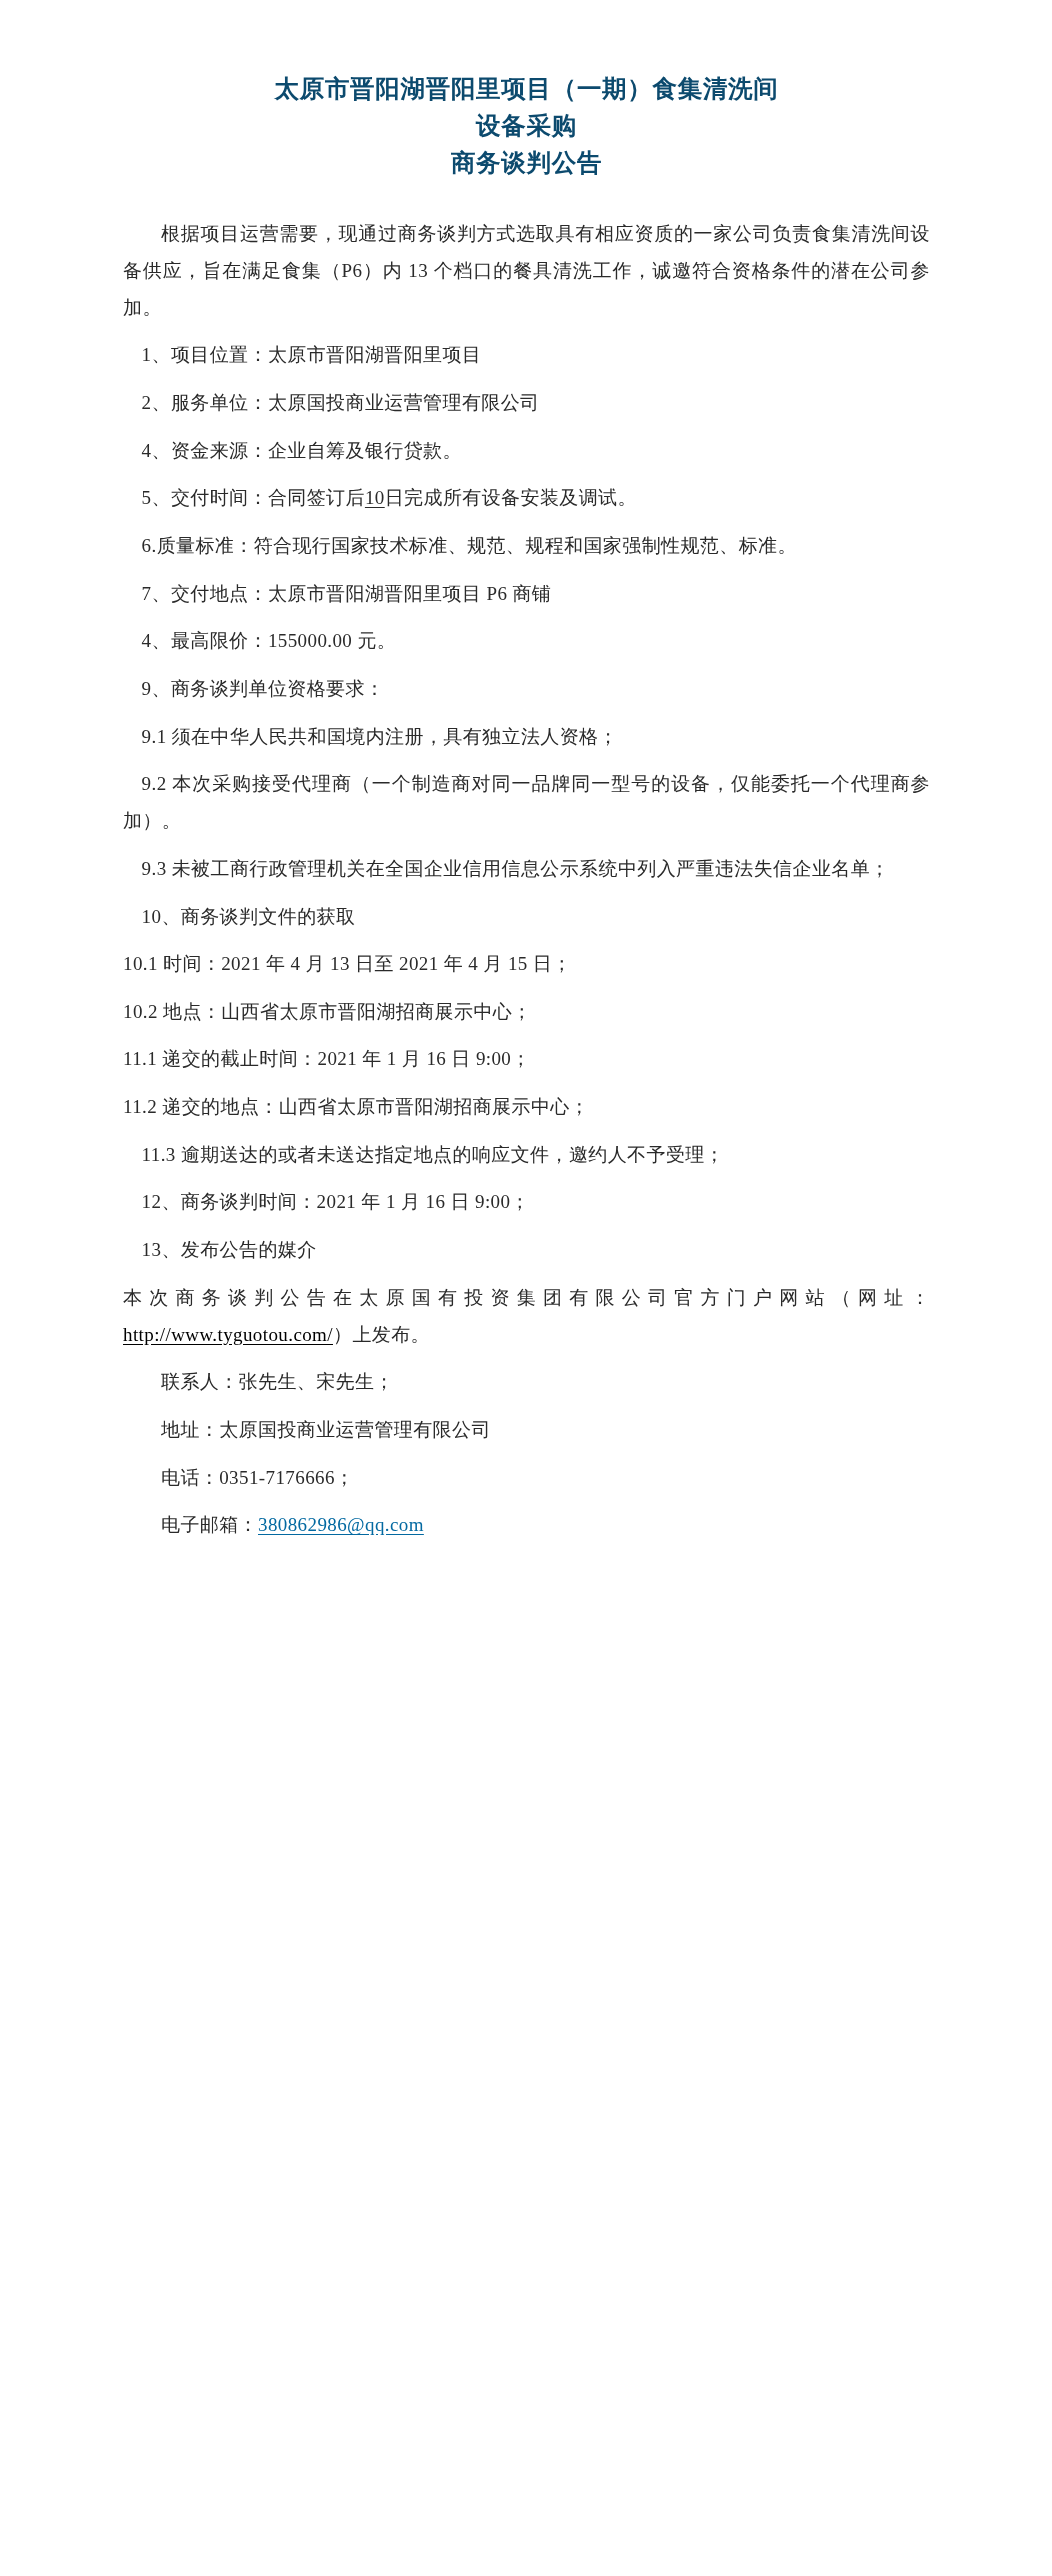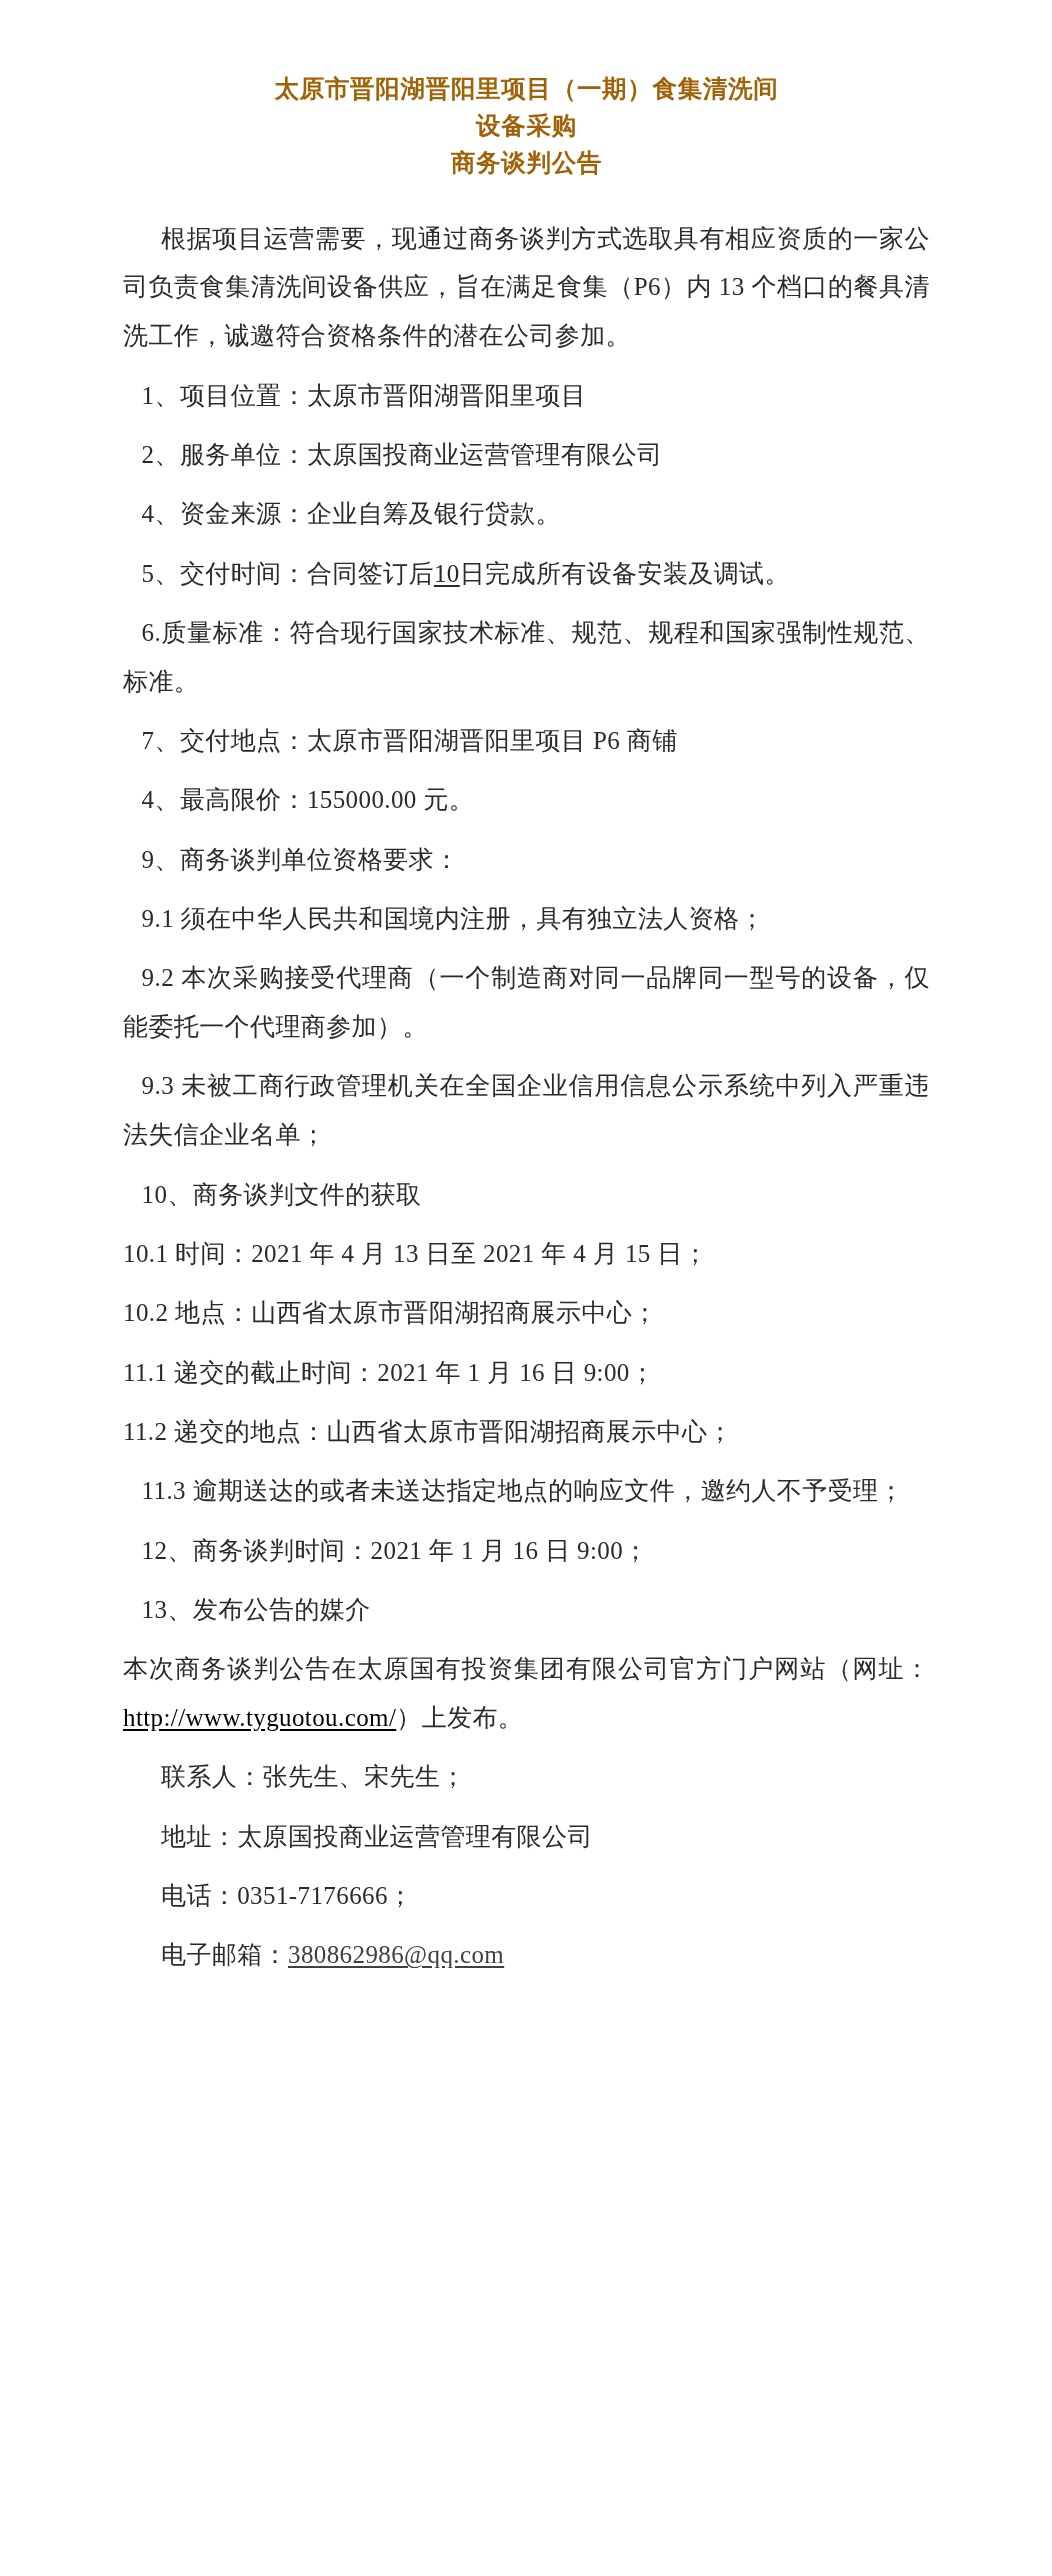--- a/index.html
+++ b/index.html
@@ -24,24 +24,24 @@
   .title-block {
     text-align: center;
     margin-bottom: 33px;
   }
   .title-line {
     font-family: "DejaVu Serif", "Liberation Serif", serif;
     font-weight: bold;
     font-size: 24.5px;
     line-height: 1.52;
     letter-spacing: 0.7px;
-    color: #a16207;
+    color: #0c4a6e;
   }
   .body-text {
-    font-size: 25px;
+    font-size: 19px;
     line-height: 1.95;
     color: #2a2a2a;
     letter-spacing: 0.4px;
   }
   p.para {
     margin: 0 0 10.6px 0;
     text-align: justify;
     text-justify: inter-ideograph;
   }
   p.indent {
@@ -56,21 +56,21 @@
   .u {
     text-decoration: underline;
     text-underline-offset: 2.7px;
   }
   .link {
     color: #000000;
     text-decoration: underline;
     text-underline-offset: 2.7px;
   }
   .mail {
-    color: #404040;
+    color: #0369a1;
     text-decoration: underline;
     text-underline-offset: 2.7px;
   }
   .spaced {
     letter-spacing: 2.7px;
   }
 </style>
 </head>
 <body>
 

